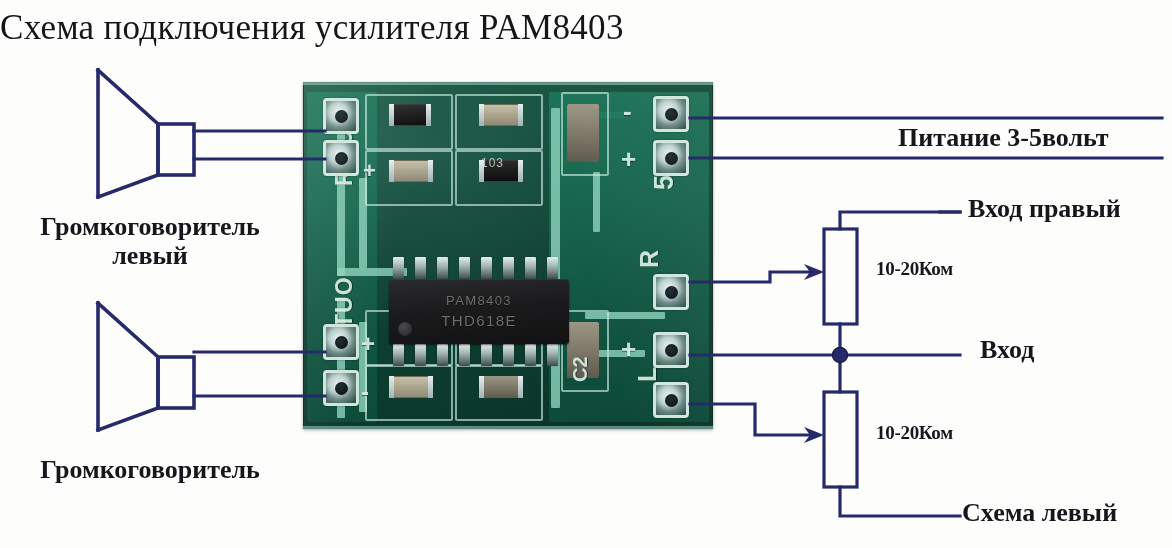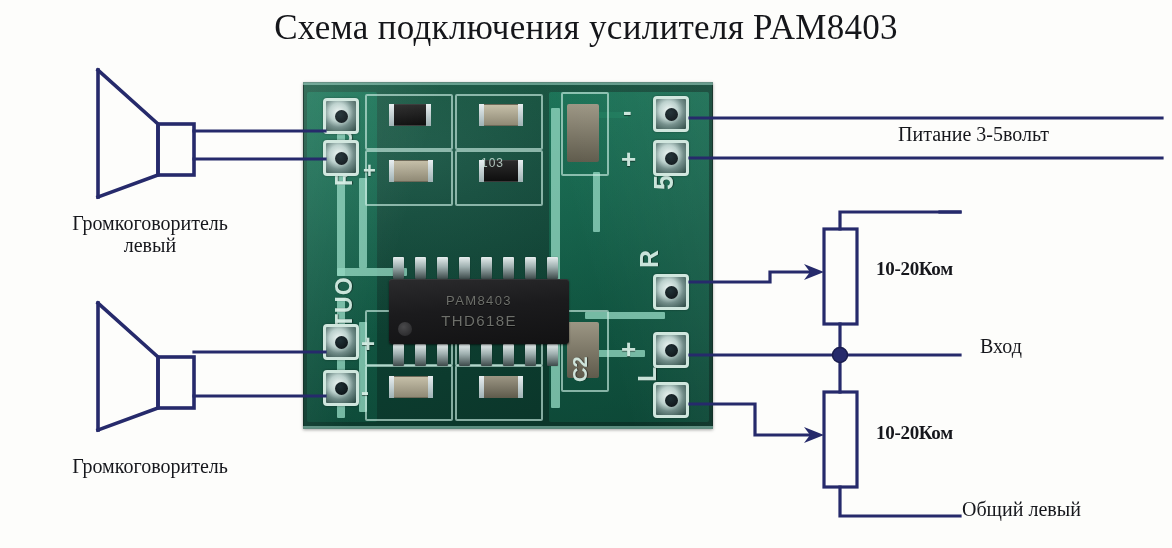--- a/index.html
+++ b/index.html
@@ -9,37 +9,36 @@
     background:#fdfdfb;
     font-family:"Liberation Serif","DejaVu Serif",serif;
     overflow:hidden;
     position:relative;
   }
   #stage{position:absolute;left:0;top:0;width:1172px;height:548px;}
 
   
   .title{
     position:absolute;left:0;top:8px;width:1172px;
-    text-align:center;
     font-size:35px;
     letter-spacing:.3px;
     color:#15161a;
     font-family:"Liberation Serif","DejaVu Serif",serif;
     white-space:nowrap;
   }
 
   
   .lbl{
     position:absolute;
     color:#16171c;
     font-family:"Liberation Serif","DejaVu Serif",serif;
     white-space:nowrap;
     line-height:1.12;
   }
-  .lbl.big{font-size:20px;}
+  .lbl.big{font-size:26px;font-weight:bold;}
   .lbl.res{font-size:19px;font-weight:bold;letter-spacing:-.3px;}
   .lbl.ctr{text-align:center;}
 
   
   .pcb{
     position:absolute;
     left:303px;top:82px;width:410px;height:347px;
     background:
       radial-gradient(120% 90% at 30% 20%, rgba(120,190,180,.16), rgba(0,0,0,0) 60%),
       linear-gradient(160deg,#17563f 0%,#0f4434 35%,#0c3b2e 70%,#0a3227 100%);
@@ -324,22 +323,23 @@
     <div>Громкоговоритель</div>
     <div>левый</div>
   </div>
 
   <div class="lbl big ctr" style="left:0px;top:455px;width:300px;">
     <div>Громкоговоритель</div>
   </div>
 
   <div class="lbl big" style="left:898px;top:123px;">Питание 3-5вольт</div>
 
+  <div class="lbl big" style="left:968px;top:194px;">Вход правый</div>
 
   <div class="lbl big" style="left:980px;top:335px;">Вход</div>
 
-  <div class="lbl big" style="left:962px;top:498px;">Общий левый</div>
+  <div class="lbl big" style="left:962px;top:498px;">Схема левый</div>
 
   <div class="lbl res" style="left:876px;top:258px;">10-20Ком</div>
 
   <div class="lbl res" style="left:876px;top:422px;">10-20Ком</div>
 
 </div>
 
 </body></html>

